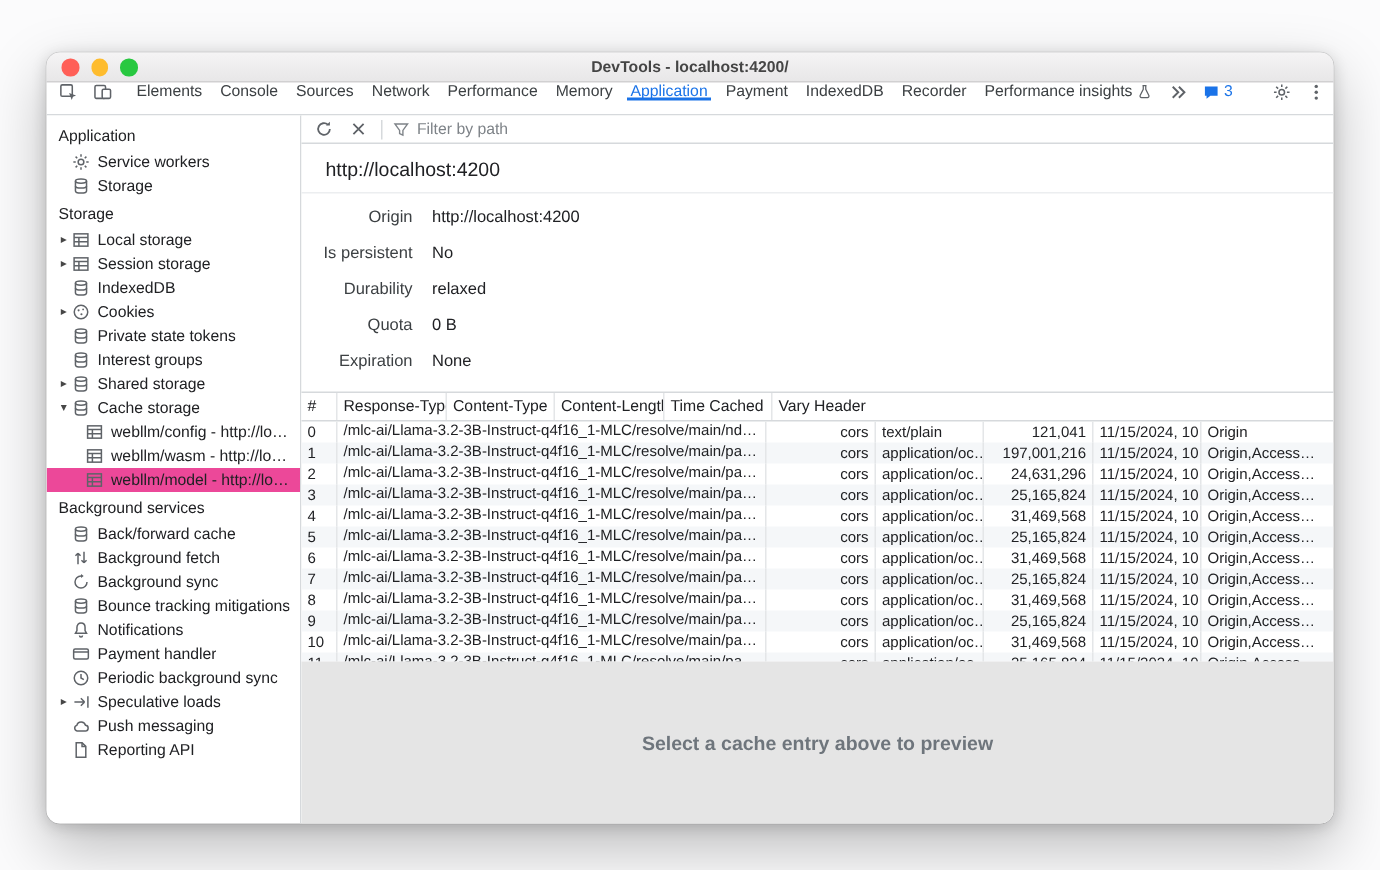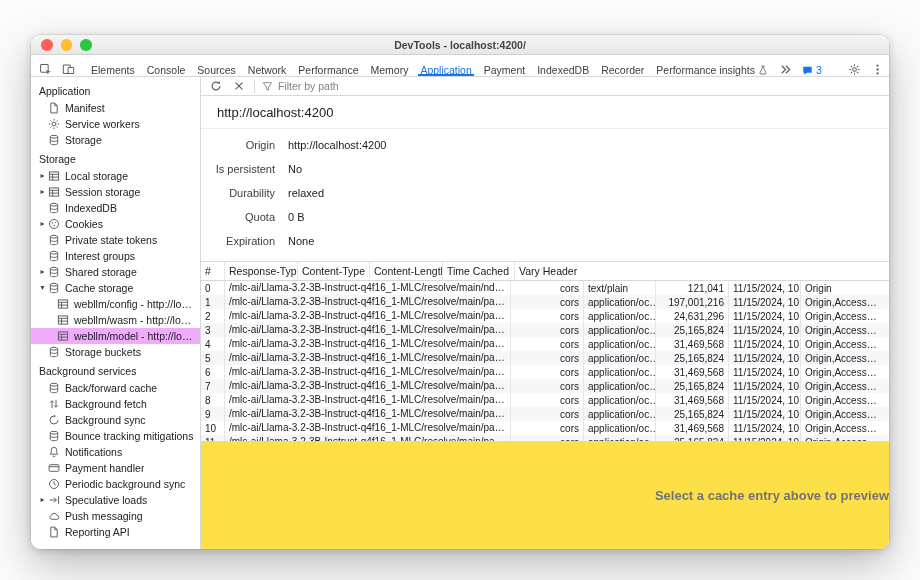--- a/index.html
+++ b/index.html
@@ -18,21 +18,21 @@
     display: flex; flex-direction: column;
   }
   
   .titlebar { flex: 0 0 20px; background: linear-gradient(#f5f4f5, #e8e7e8); border-bottom: 1px solid #d1d0d1;
     position: relative; display: flex; align-items: center; justify-content: center; }
   .traffic-lights { position: absolute; left: 10px; top: 4px; display: flex; gap: 8px; }
   .light { width: 11.5px; height: 11.5px; border-radius: 50%; }
   .red { background: #ff5f57; } .yellow { background: #febc2e; } .green { background: #28c840; }
   .window-title { font-size: 10.5px; font-weight: bold; color: #454545; }
   
-  .tabbar { flex: 0 0 22px; display: flex; align-items: flex-end; background: #fff;
+  .tabbar { flex: 0 0 22px; display: flex; align-items: flex-start; background: #fff;
     border-bottom: 1px solid #d6d9dc; padding-left: 3px; }
   .tb-left, .tb-end, .tb-inline { display: flex; align-items: stretch; }
   .tb-btn { width: 23px; display: flex; align-items: center; justify-content: center; color: #5f6368; cursor: pointer; }
   .tb-btn svg { width: 13px; height: 13px; display: block; }
   .tb-sep { width: 1px; background: #d6d9dc; margin: 4px 2px; }
   .tabs { display: flex; align-items: stretch; }
   .tab { display: flex; align-items: center; gap: 3px; padding: 0 6px; font-size: 10.5px; color: #3c4043;
     position: relative; white-space: nowrap; cursor: pointer; }
   .tab.active { color: #1a73e8; }
   .tab.active::after { content: ""; position: absolute; left: 4px; right: 4px; bottom: 0; height: 2px; background: #1a73e8; }
@@ -42,21 +42,21 @@
   .msg-badge { display: flex; align-items: center; gap: 3px; padding: 0 5px; color: #1a73e8; font-size: 10.5px; cursor: pointer; }
   .badge-icon svg { width: 11px; height: 11px; display: block; }
   
   .devtools-body { flex: 1; display: flex; min-height: 0; }
   .sidebar { flex: 0 0 170px; border-right: 1px solid #d6d9dc; padding-top: 3px;
     font-size: 10.5px; overflow: hidden; background: #fff; }
   .side-section-title { padding: 5px 8px 3px; color: #202124; }
   .side-item { display: flex; align-items: center; height: 16px; padding: 0 4px 0 6px;
     white-space: nowrap; overflow: hidden; cursor: pointer; }
   .side-item.child { padding-left: 15px; }
-  .side-item.selected { background: #f0abfc; }
+  .side-item.selected { background: #ec4899; }
   .expander { flex: 0 0 11px; font-size: 8px; color: #474747; text-align: center; line-height: 1; }
   .s-icon { flex: 0 0 13px; height: 12px; margin-right: 4px; color: #5f6368; display: flex; align-items: center; }
   .s-icon svg { width: 12px; height: 12px; display: block; }
   .side-label { overflow: hidden; text-overflow: ellipsis; }
   
   .main { flex: 1; display: flex; flex-direction: column; min-width: 0; background: #fff; }
   .panel-toolbar { flex: 0 0 19px; display: flex; align-items: center; gap: 7px; padding: 0 7px;
     border-bottom: 1px solid #d6d9dc; color: #5f6368; }
   .pt-btn { display: flex; align-items: center; justify-content: center; width: 16px; height: 16px; cursor: pointer; }
   .pt-btn svg { width: 12px; height: 12px; display: block; }
@@ -73,21 +73,21 @@
   .dg-header { display: flex; height: 19px; border-bottom: 1px solid #d6d9dc; font-size: 10.5px; color: #202124; background: #fff; }
   .dg-cell { display: flex; align-items: center; padding: 0 4px; border-right: 1px solid #e4e6e8;
     overflow: hidden; white-space: nowrap; height: 100%; }
   .dg-cell:last-child { border-right: none; }
   .dg-cell.num { justify-content: flex-end; }
   .dg-cell.name-cell { text-overflow: ellipsis; display: block; line-height: 14px; }
   .dg-body { height: 160px; overflow: hidden; font-size: 10px; }
   .dg-row { display: flex; height: 14px; cursor: pointer; }
   .dg-row:nth-child(even) { background: #f5f7f9; }
   
-  .preview { flex: 1; display: flex; align-items: center; justify-content: flex-end; background: #fde047; }
+  .preview { flex: 1; display: flex; align-items: center; justify-content: center; background: #e5e5e5; }
   .preview-text { font-size: 13px; font-weight: bold; color: #6e757c; }
   .statusbar { flex: 0 0 21px; border-top: 1px solid #d6d9dc; display: flex; align-items: center;
     padding: 0 8px; font-size: 10.5px; color: #33373a; background: #fff; }
 </style>
 </head>
 <body>
 
 <div class="window">
 
   <div class="titlebar">
@@ -189,30 +189,20 @@
   </div>
 
   <div class="devtools-body">
 
     <aside class="sidebar">
         <div class="side-section-title">Application</div>
         <div class="side-item">
           <span class="expander"></span>
           <span class="s-icon">
             <svg viewBox="0 0 12 12">
-              <path d="M2.8 1.1h3.9l2.5 2.5v7.3H2.8z" fill="none" stroke="currentColor"></path>
-              <path d="M6.7 1.1v2.5h2.5" fill="none" stroke="currentColor"></path>
-            </svg>
-          </span>
-          <span class="side-label">Manifest</span>
-        </div>
-        <div class="side-item">
-          <span class="expander"></span>
-          <span class="s-icon">
-            <svg viewBox="0 0 12 12">
               <circle cx="6" cy="6" r="1.9" fill="none" stroke="currentColor"></circle>
               <path d="M6 .9v1.6M6 9.5v1.6M.9 6h1.6M9.5 6h1.6M2.4 2.4l1.1 1.1M8.5 8.5l1.1 1.1M9.6 2.4L8.5 3.5M3.5 8.5L2.4 9.6" stroke="currentColor" fill="none"></path>
             </svg>
           </span>
           <span class="side-label">Service workers</span>
         </div>
         <div class="side-item">
           <span class="expander"></span>
           <span class="s-icon">
             <svg viewBox="0 0 12 12">
@@ -333,31 +323,20 @@
         </div>
         <div class="side-item selected child">
           <span class="expander"></span>
           <span class="s-icon">
             <svg viewBox="0 0 12 12">
               <rect x="1.4" y="1.9" width="9.2" height="8.2" fill="none" stroke="currentColor"></rect>
               <path d="M1.4 4.3h9.2M4.6 4.3v5.8M1.4 7.1h9.2" fill="none" stroke="currentColor"></path>
             </svg>
           </span>
           <span class="side-label">webllm/model - http://loc…</span>
-        </div>
-        <div class="side-item">
-          <span class="expander"></span>
-          <span class="s-icon">
-            <svg viewBox="0 0 12 12">
-              <ellipse cx="6" cy="2.7" rx="3.7" ry="1.4" fill="none" stroke="currentColor"></ellipse>
-              <path d="M2.3 2.7v6.6c0 .8 1.65 1.4 3.7 1.4s3.7-.6 3.7-1.4V2.7" fill="none" stroke="currentColor"></path>
-              <path d="M2.3 6c0 .8 1.65 1.4 3.7 1.4S9.7 6.8 9.7 6" fill="none" stroke="currentColor"></path>
-            </svg>
-          </span>
-          <span class="side-label">Storage buckets</span>
         </div>
         <div class="side-section-title">Background services</div>
         <div class="side-item">
           <span class="expander"></span>
           <span class="s-icon">
             <svg viewBox="0 0 12 12">
               <ellipse cx="6" cy="2.7" rx="3.7" ry="1.4" fill="none" stroke="currentColor"></ellipse>
               <path d="M2.3 2.7v6.6c0 .8 1.65 1.4 3.7 1.4s3.7-.6 3.7-1.4V2.7" fill="none" stroke="currentColor"></path>
               <path d="M2.3 6c0 .8 1.65 1.4 3.7 1.4S9.7 6.8 9.7 6" fill="none" stroke="currentColor"></path>
             </svg>

